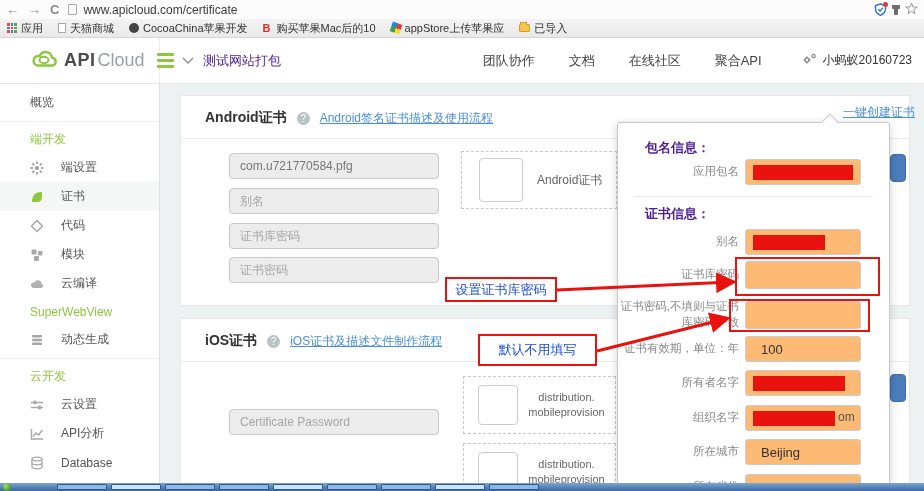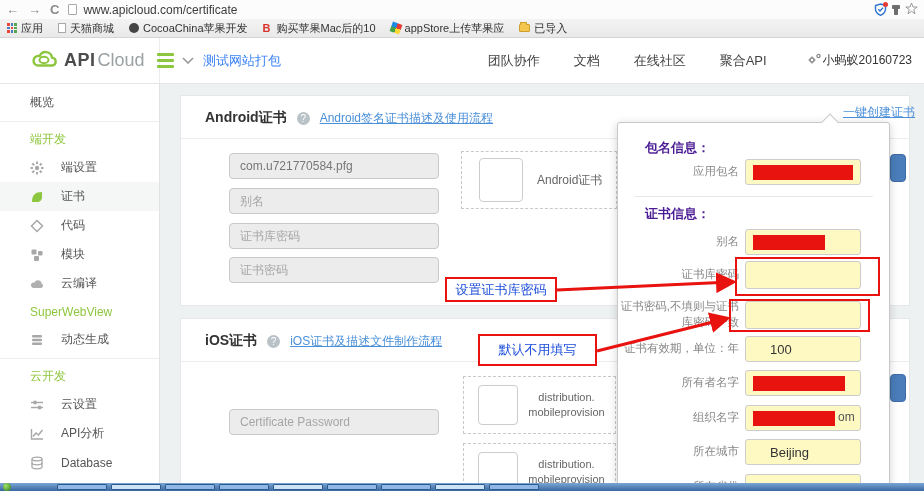--- a/index.html
+++ b/index.html
@@ -38,24 +38,24 @@
   .appheader { position:absolute; top:38px; left:0; right:0; height:46px; background:#fff;
                border-bottom:1px solid #e4e7e8; display:flex; align-items:center; }
   .logo-area { width:160px; height:100%; display:flex; align-items:center; padding-left:32px; gap:6px;
                border-right:1px solid #ececec; }
   .logo-api { font-size:18px; font-weight:bold; color:#4c4c4c; letter-spacing:.5px; }
   .logo-cloud { font-size:18px; color:#9aa0a3; margin-left:-4px; }
   .hamburger { margin-left:6px; display:flex; flex-direction:column; gap:3px; cursor:pointer; }
   .hamburger i { width:17px; height:3px; background:#8dc63f; border-radius:1px; }
   .project { display:flex; align-items:center; gap:9px; padding-left:22px; }
   .chev svg { display:block; }
-  .project-title { font-size:13px; color:#3b82f6;text-align:right; }
+  .project-title { font-size:13px; color:#4c1d95;text-align:right; }
   .hnav { margin-left:auto; display:flex; align-items:center; gap:34px; font-size:13px; color:#444; }
   .hnav .hnav-item { cursor:pointer; }
-  .huser { display:flex; align-items:flex-start; margin-left:40px; margin-right:12px; font-size:12px; color:#333; }
+  .huser { display:flex; align-items:flex-start; gap:5px; margin-left:40px; margin-right:12px; font-size:12px; color:#333; }
 
   
   .sidebar { position:absolute; top:84px; bottom:8px; left:0; width:160px; background:#fff;
              border-right:1px solid #e2e2e2; overflow:hidden; }
   .srow { height:29px; display:flex; align-items:center; padding-left:30px; gap:17px;
           font-size:12px; color:#555; cursor:pointer; }
   .srow.active { background:#f5f6f6; }
   .stitle { height:27px; display:flex; align-items:center; padding-left:30px; font-size:12px; color:#8dc63f; }
   .sdivider { border-top:1px solid #ededed; margin:4px 0; }
   .sic { width:14px; height:14px; flex:0 0 14px; }
@@ -86,21 +86,21 @@
                  text-decoration:underline; z-index:40; cursor:pointer; }
   .popup { position:absolute; left:617px; top:122px; width:273px; height:369px; background:#fff;
            border:1px solid #c8c8c8; border-radius:3px; box-shadow:0 2px 10px rgba(0,0,0,.18); z-index:50; }
   .popup-caret { position:absolute; top:-7px; left:206px; width:12px; height:12px; background:#fff;
                  border-left:1px solid #c8c8c8; border-top:1px solid #c8c8c8; transform:rotate(45deg); }
   .psec { position:absolute; left:27px; font-size:13px; font-weight:bold; color:#4c1d95; }
   .pdivider { position:absolute; left:16px; right:16px; border-top:1px solid #e8e8e8; }
   .prow { position:absolute; left:0; width:100%; display:flex; align-items:center; }
   .plabel { width:127px; padding-right:6px; text-align:right; font-size:11.5px; color:#888; line-height:1.35; }
   .pfield { position:relative; width:116px; height:26px; border:1px solid #ccc; border-radius:3px;
-            background:#fef9c3; font-size:13px; color:#333; display:flex; align-items:center; padding-left:24px; }
+            background:#fdba74; font-size:13px; color:#333; display:flex; align-items:center; padding-left:15px; }
   .pfield.h28 { height:28px; }
   .redact { position:absolute; top:5px; left:7px; height:15px; background:#e8120e; }
   .orgtail { position:absolute; left:92px; top:4px; font-size:12px; color:#555; }
 
   
   .rrect { position:absolute; border:2px solid #e8120e; z-index:60; pointer-events:none; }
   .rrect1 { left:735px; top:257px; width:145px; height:39px; }
   .rrect2 { left:729px; top:299px; width:141px; height:33px; }
   .rnote { position:absolute; border:2px solid #e8120e; background:#fff; color:#1d4ed8; font-size:13px;
            display:flex; align-items:center; justify-content:center; z-index:61; }

